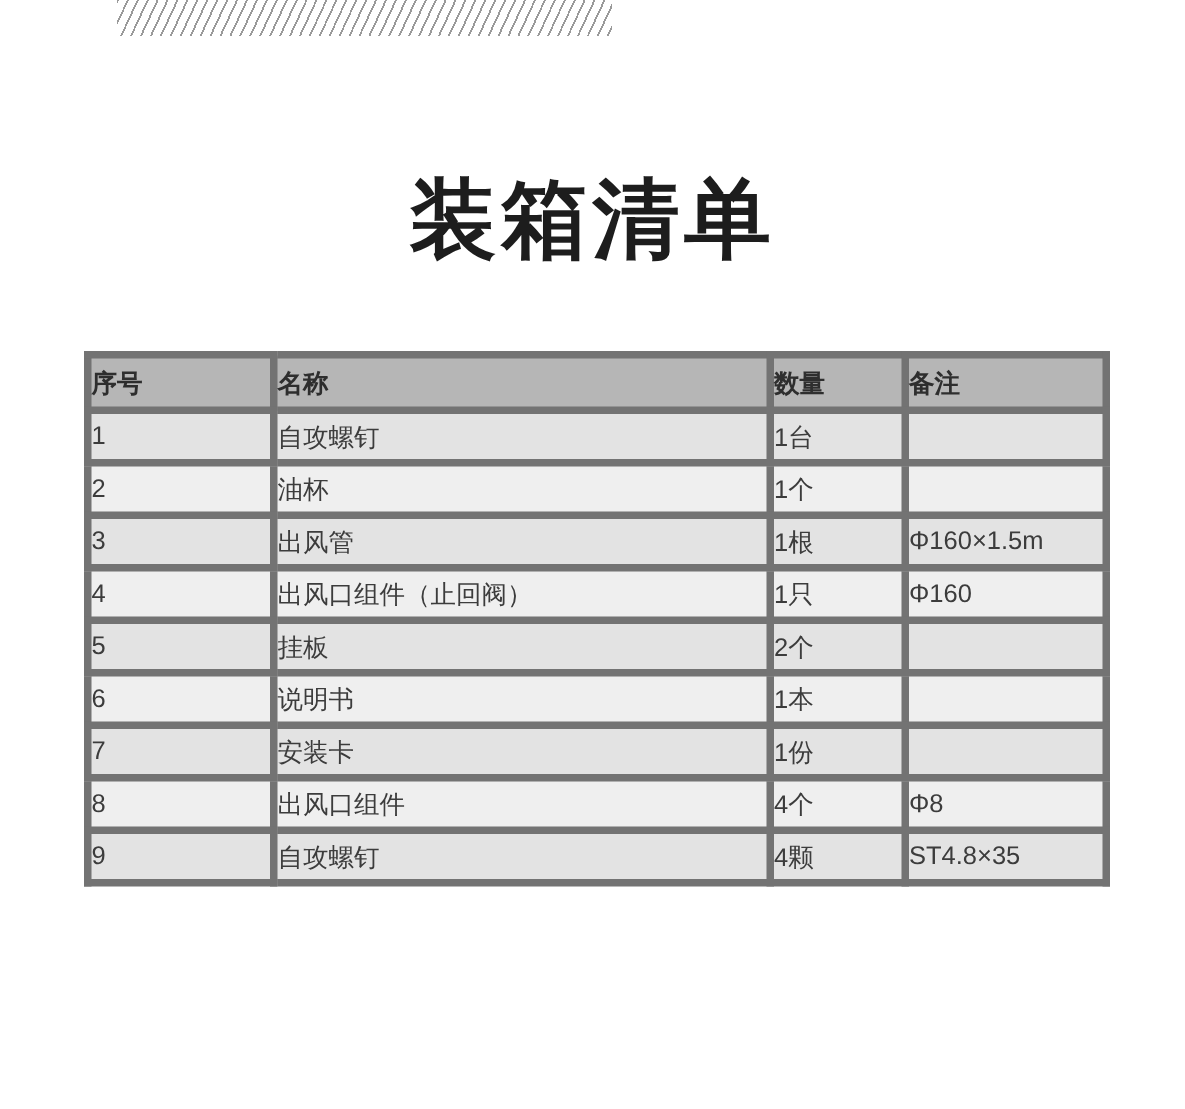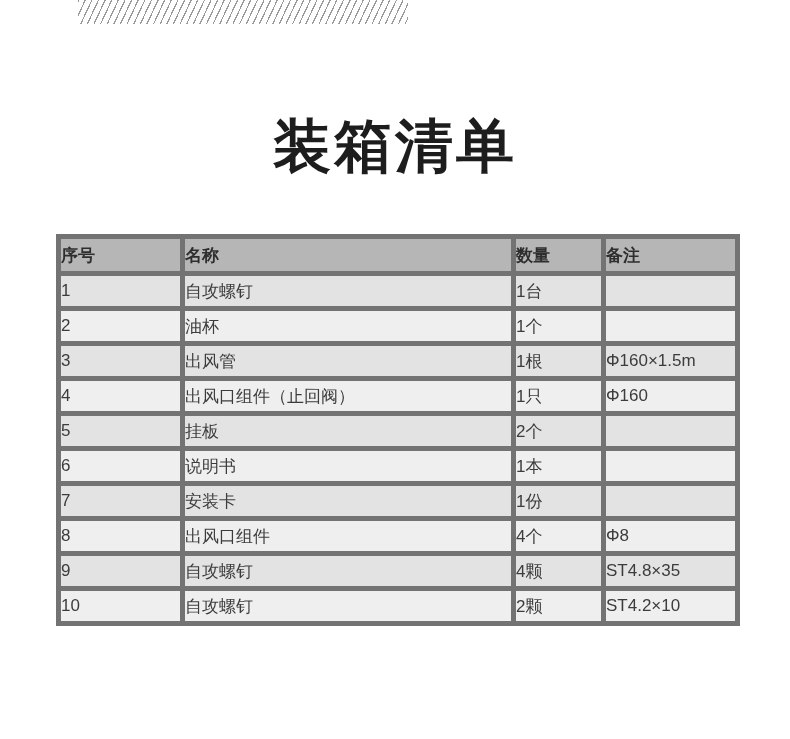--- a/index.html
+++ b/index.html
@@ -158,23 +158,17 @@
           <td>出风口组件</td>
           <td>4个</td>
           <td>Φ8</td>
         </tr>
         <tr class="odd">
           <td>9</td>
           <td>自攻螺钉</td>
           <td>4颗</td>
           <td>ST4.8×35</td>
         </tr>
-        <tr class="even">
-          <td>10</td>
-          <td>自攻螺钉</td>
-          <td>2颗</td>
-          <td>ST4.2×10</td>
-        </tr>
       </tbody>
     </table>
   </div>
 
 </div>
 
 </body></html>

